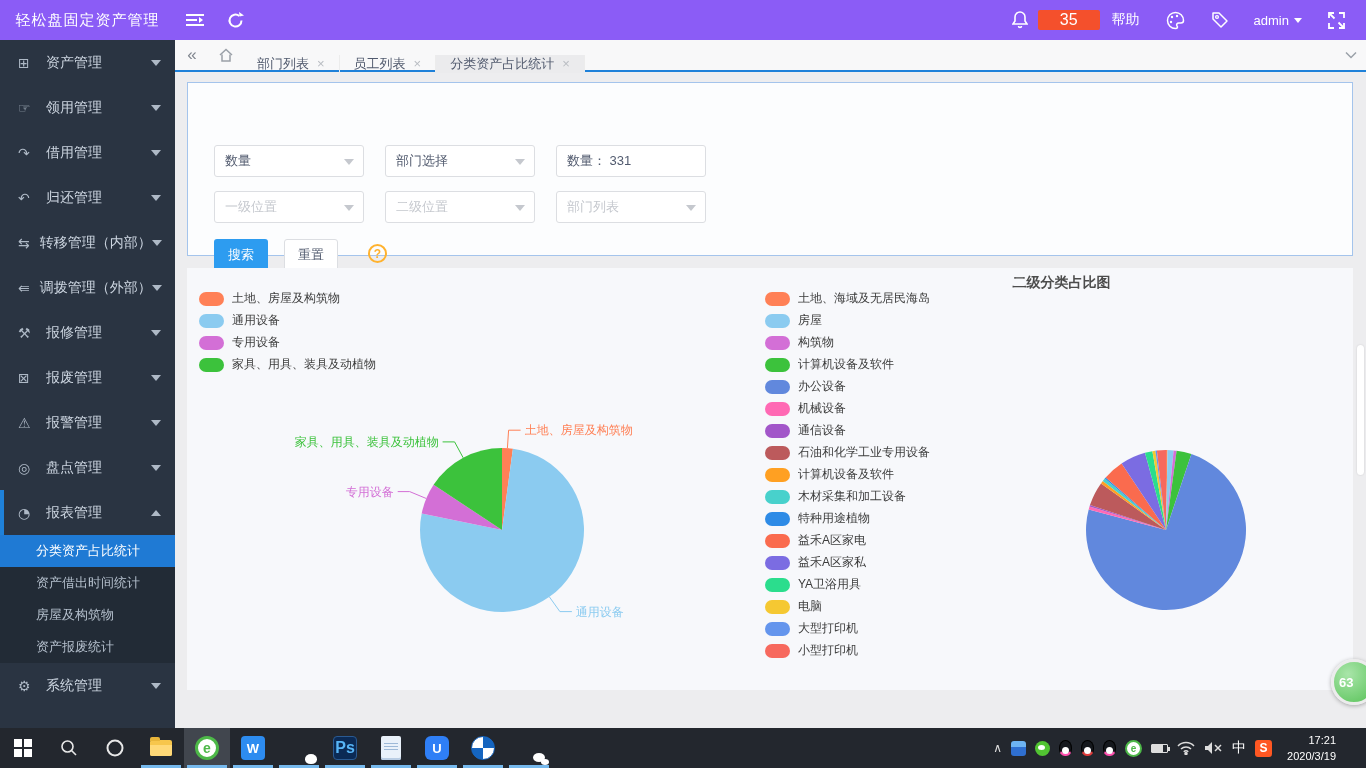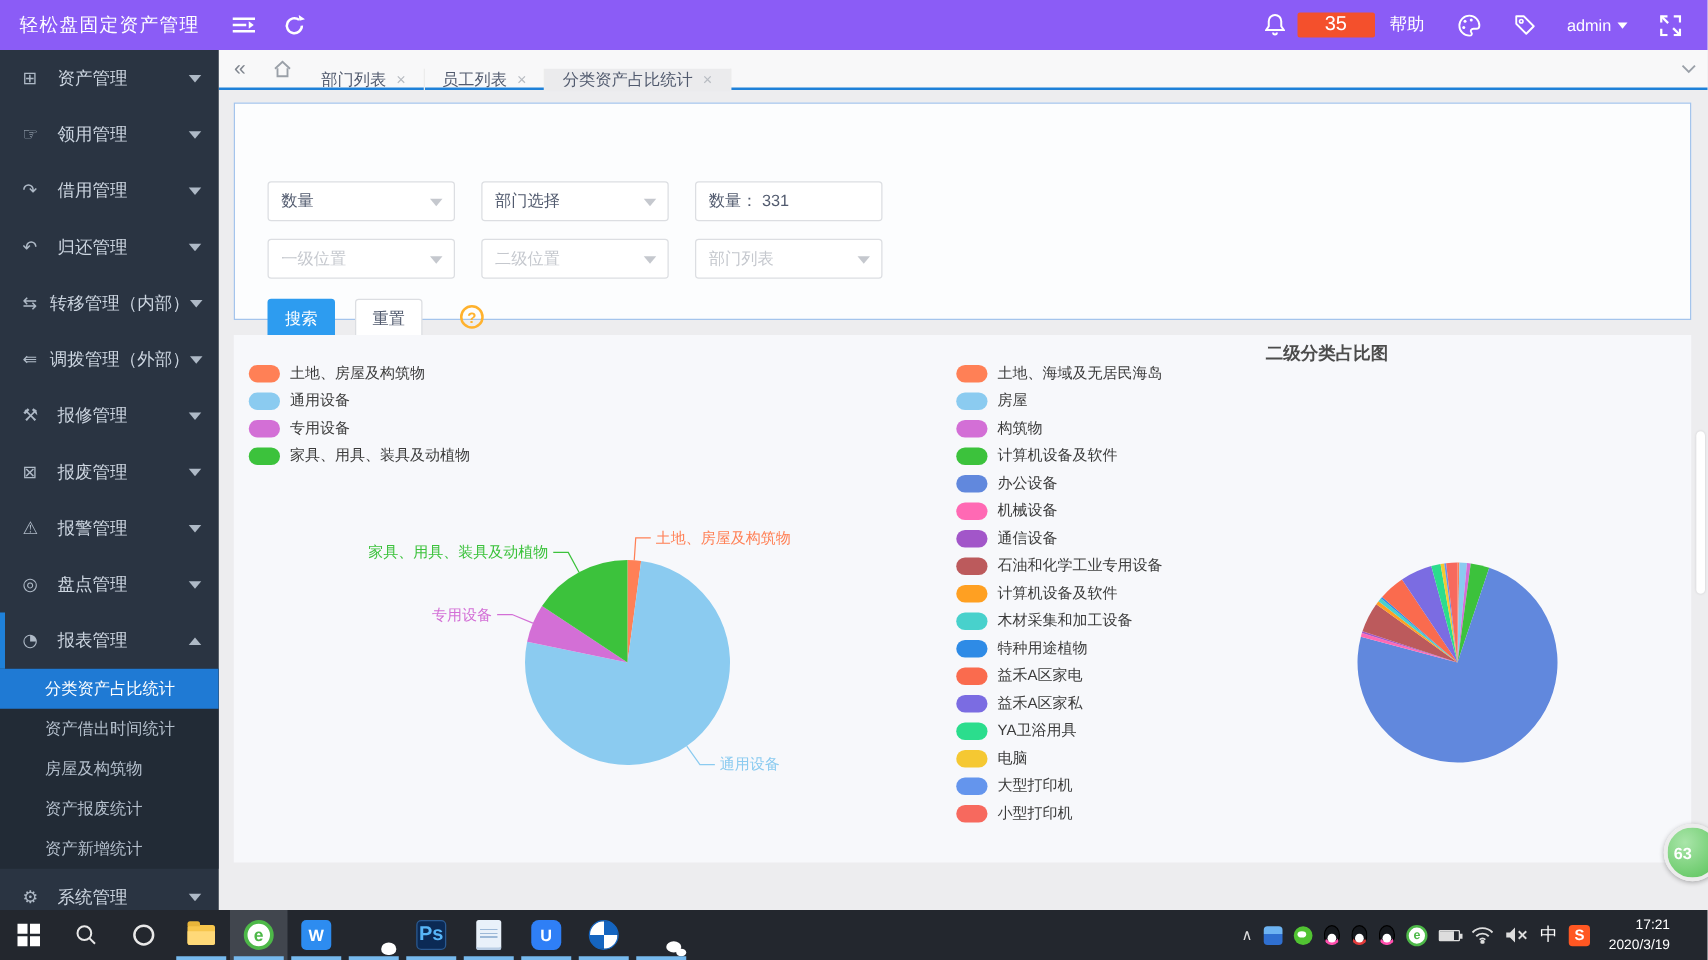--- a/index.html
+++ b/index.html
@@ -215,21 +215,20 @@
     <div class="side-item expanded">
       <span class="s-ico">◔</span>
       <span class="s-lbl">报表管理</span>
       <span class="s-chev"></span>
     </div>
     <div class="side-sub">
       <div class="sub-item active">分类资产占比统计</div>
       <div class="sub-item">资产借出时间统计</div>
       <div class="sub-item">房屋及构筑物</div>
       <div class="sub-item">资产报废统计</div>
-      <div class="sub-item">资产新增统计</div>
     </div>
     <div class="side-item">
       <span class="s-ico">⚙</span>
       <span class="s-lbl">系统管理</span>
       <span class="s-chev"></span>
     </div>
   </div>
 
 <div class="tabstrip">
   <div class="tab-nav">«</div>

